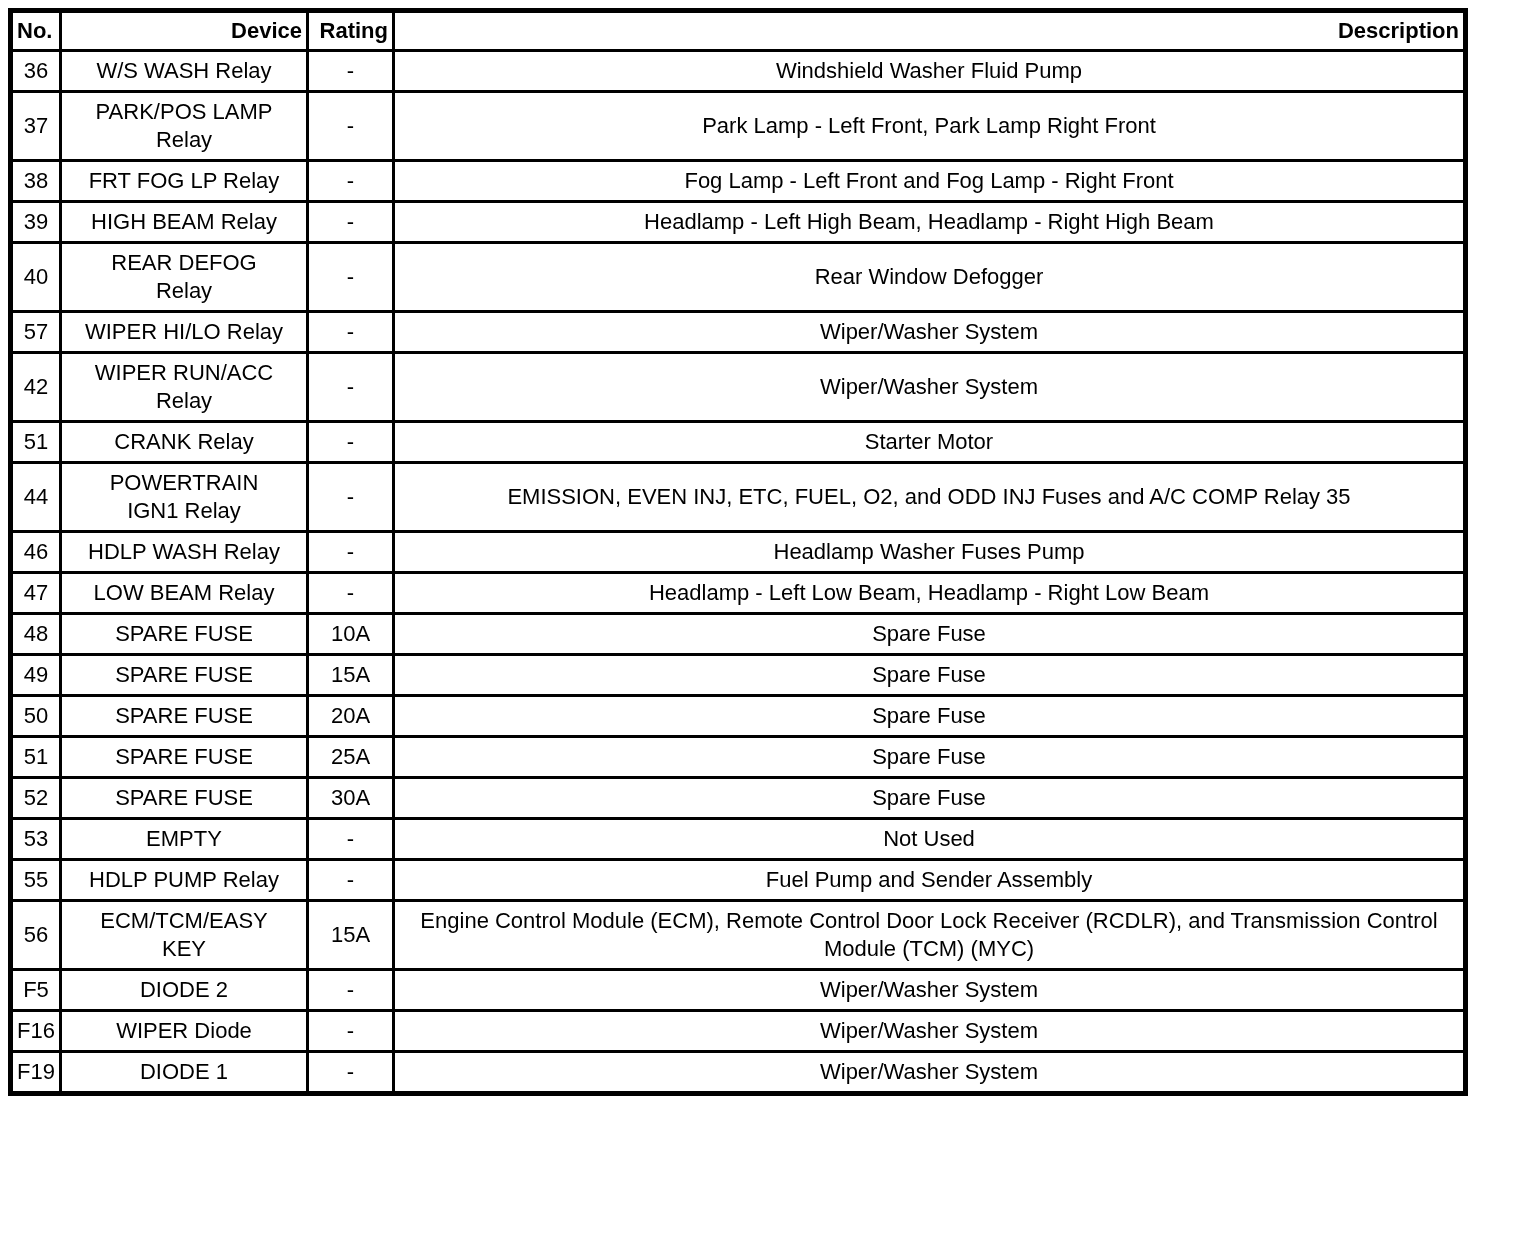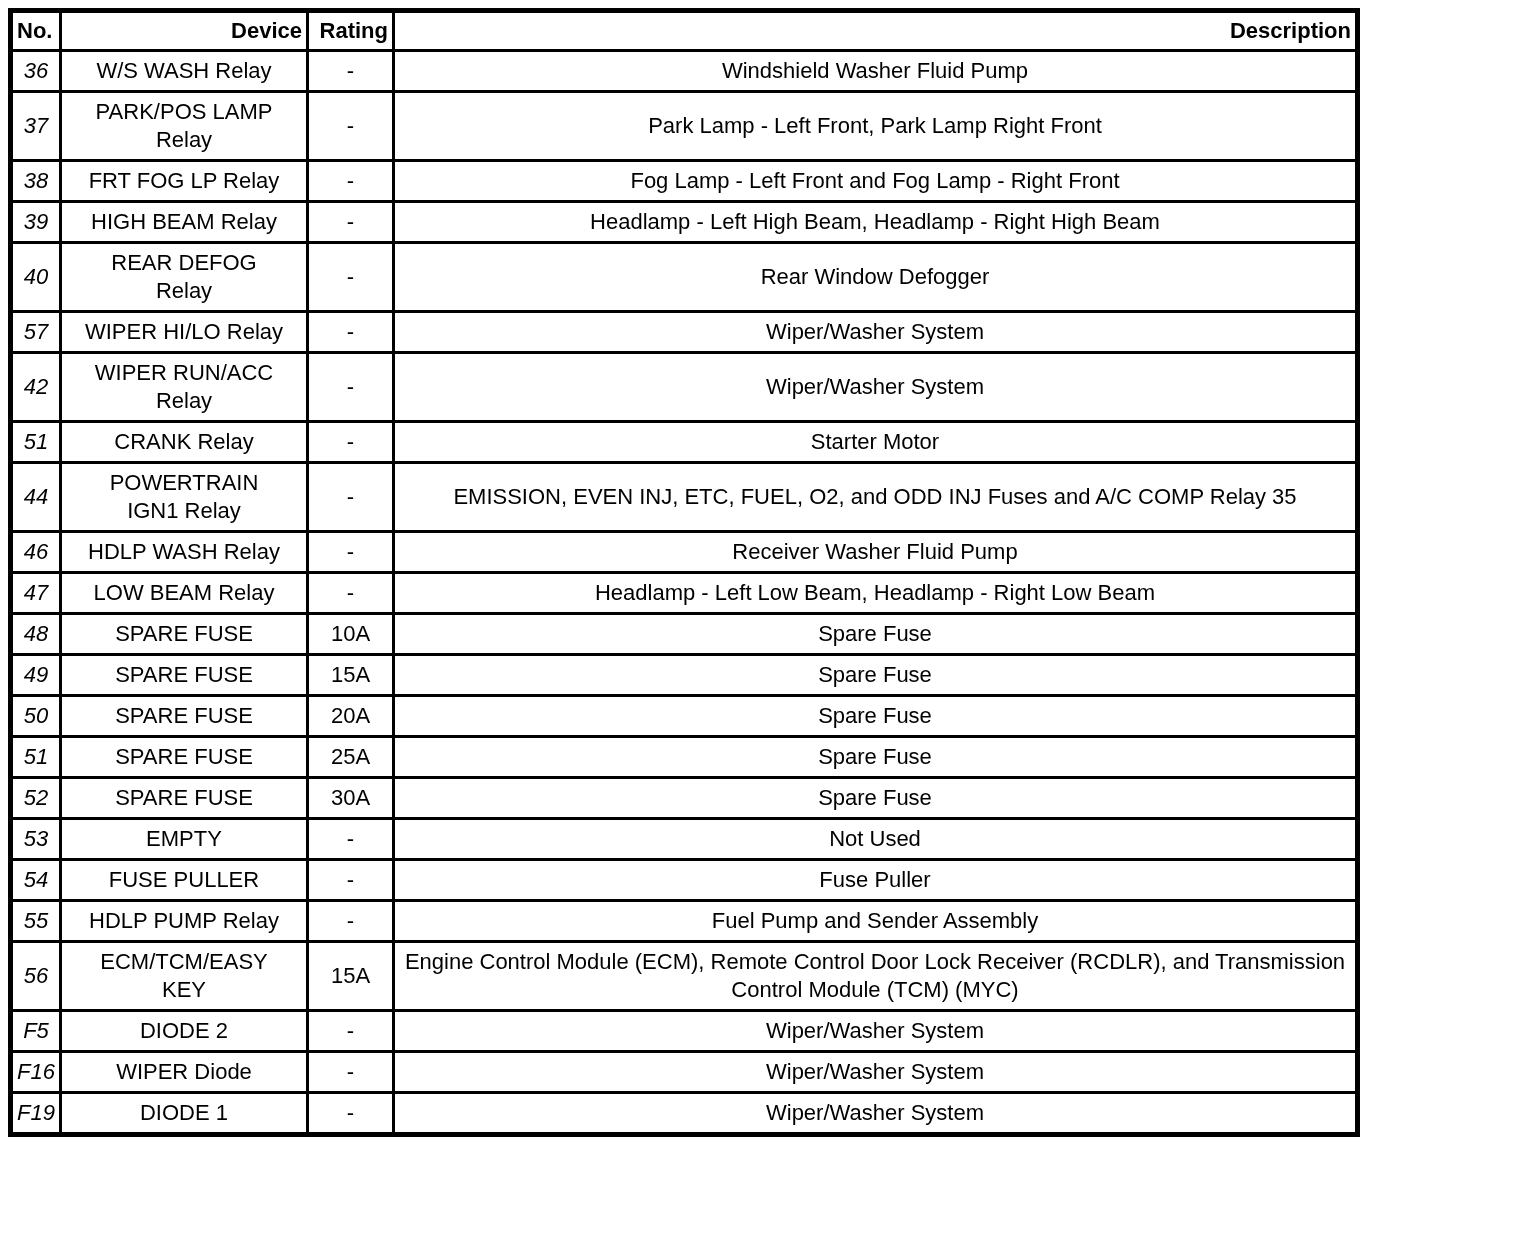--- a/index.html
+++ b/index.html
@@ -15,21 +15,21 @@
     height: 1252px;
     background: #ffffff;
     box-sizing: border-box;
     padding: 8px;
     font-family: "Liberation Sans", sans-serif;
     color: #000000;
   }
   table.fuse-table {
     border-collapse: collapse;
     table-layout: fixed;
-    width: 1352px;
+    width: 1460px;
     border: 5px solid #000000;
     font-size: 22px;
     color: #000000;
     background: #ffffff;
   }
   .fuse-table th,
   .fuse-table td {
     border: 3px solid #000000;
     vertical-align: middle;
     line-height: 28px;
@@ -41,21 +41,20 @@
     text-align: right;
     height: 30px;
   }
   .fuse-table th.col-no { text-align: left; }
   .fuse-table td {
     padding: 5px 7px;
   }
   .fuse-table td.col-no {
     text-align: center;
     padding: 5px 1px;
-    font-style: italic;
   }
   .fuse-table td.col-device {
     white-space: pre-line;
     text-align: center;
   }
   .fuse-table td.col-rating {
     text-align: center;
   }
   .fuse-table td.col-description {
     text-align: center;
@@ -136,21 +135,21 @@
           <td class="col-no">44</td>
           <td class="col-device">POWERTRAIN
 IGN1 Relay</td>
           <td class="col-rating">-</td>
           <td class="col-description">EMISSION, EVEN INJ, ETC, FUEL, O2, and ODD INJ Fuses and A/C COMP Relay 35</td>
         </tr>
         <tr>
           <td class="col-no">46</td>
           <td class="col-device">HDLP WASH Relay</td>
           <td class="col-rating">-</td>
-          <td class="col-description">Receiver Washer Fluid Pump</td>
+          <td class="col-description">Headlamp Washer Fuses Pump</td>
         </tr>
         <tr>
           <td class="col-no">47</td>
           <td class="col-device">LOW BEAM Relay</td>
           <td class="col-rating">-</td>
           <td class="col-description">Headlamp - Left Low Beam, Headlamp - Right Low Beam</td>
         </tr>
         <tr>
           <td class="col-no">48</td>
           <td class="col-device">SPARE FUSE</td>
@@ -179,26 +178,20 @@
           <td class="col-no">52</td>
           <td class="col-device">SPARE FUSE</td>
           <td class="col-rating">30A</td>
           <td class="col-description">Spare Fuse</td>
         </tr>
         <tr>
           <td class="col-no">53</td>
           <td class="col-device">EMPTY</td>
           <td class="col-rating">-</td>
           <td class="col-description">Not Used</td>
-        </tr>
-        <tr>
-          <td class="col-no">54</td>
-          <td class="col-device">FUSE PULLER</td>
-          <td class="col-rating">-</td>
-          <td class="col-description">Fuse Puller</td>
         </tr>
         <tr>
           <td class="col-no">55</td>
           <td class="col-device">HDLP PUMP Relay</td>
           <td class="col-rating">-</td>
           <td class="col-description">Fuel Pump and Sender Assembly</td>
         </tr>
         <tr>
           <td class="col-no">56</td>
           <td class="col-device">ECM/TCM/EASY

